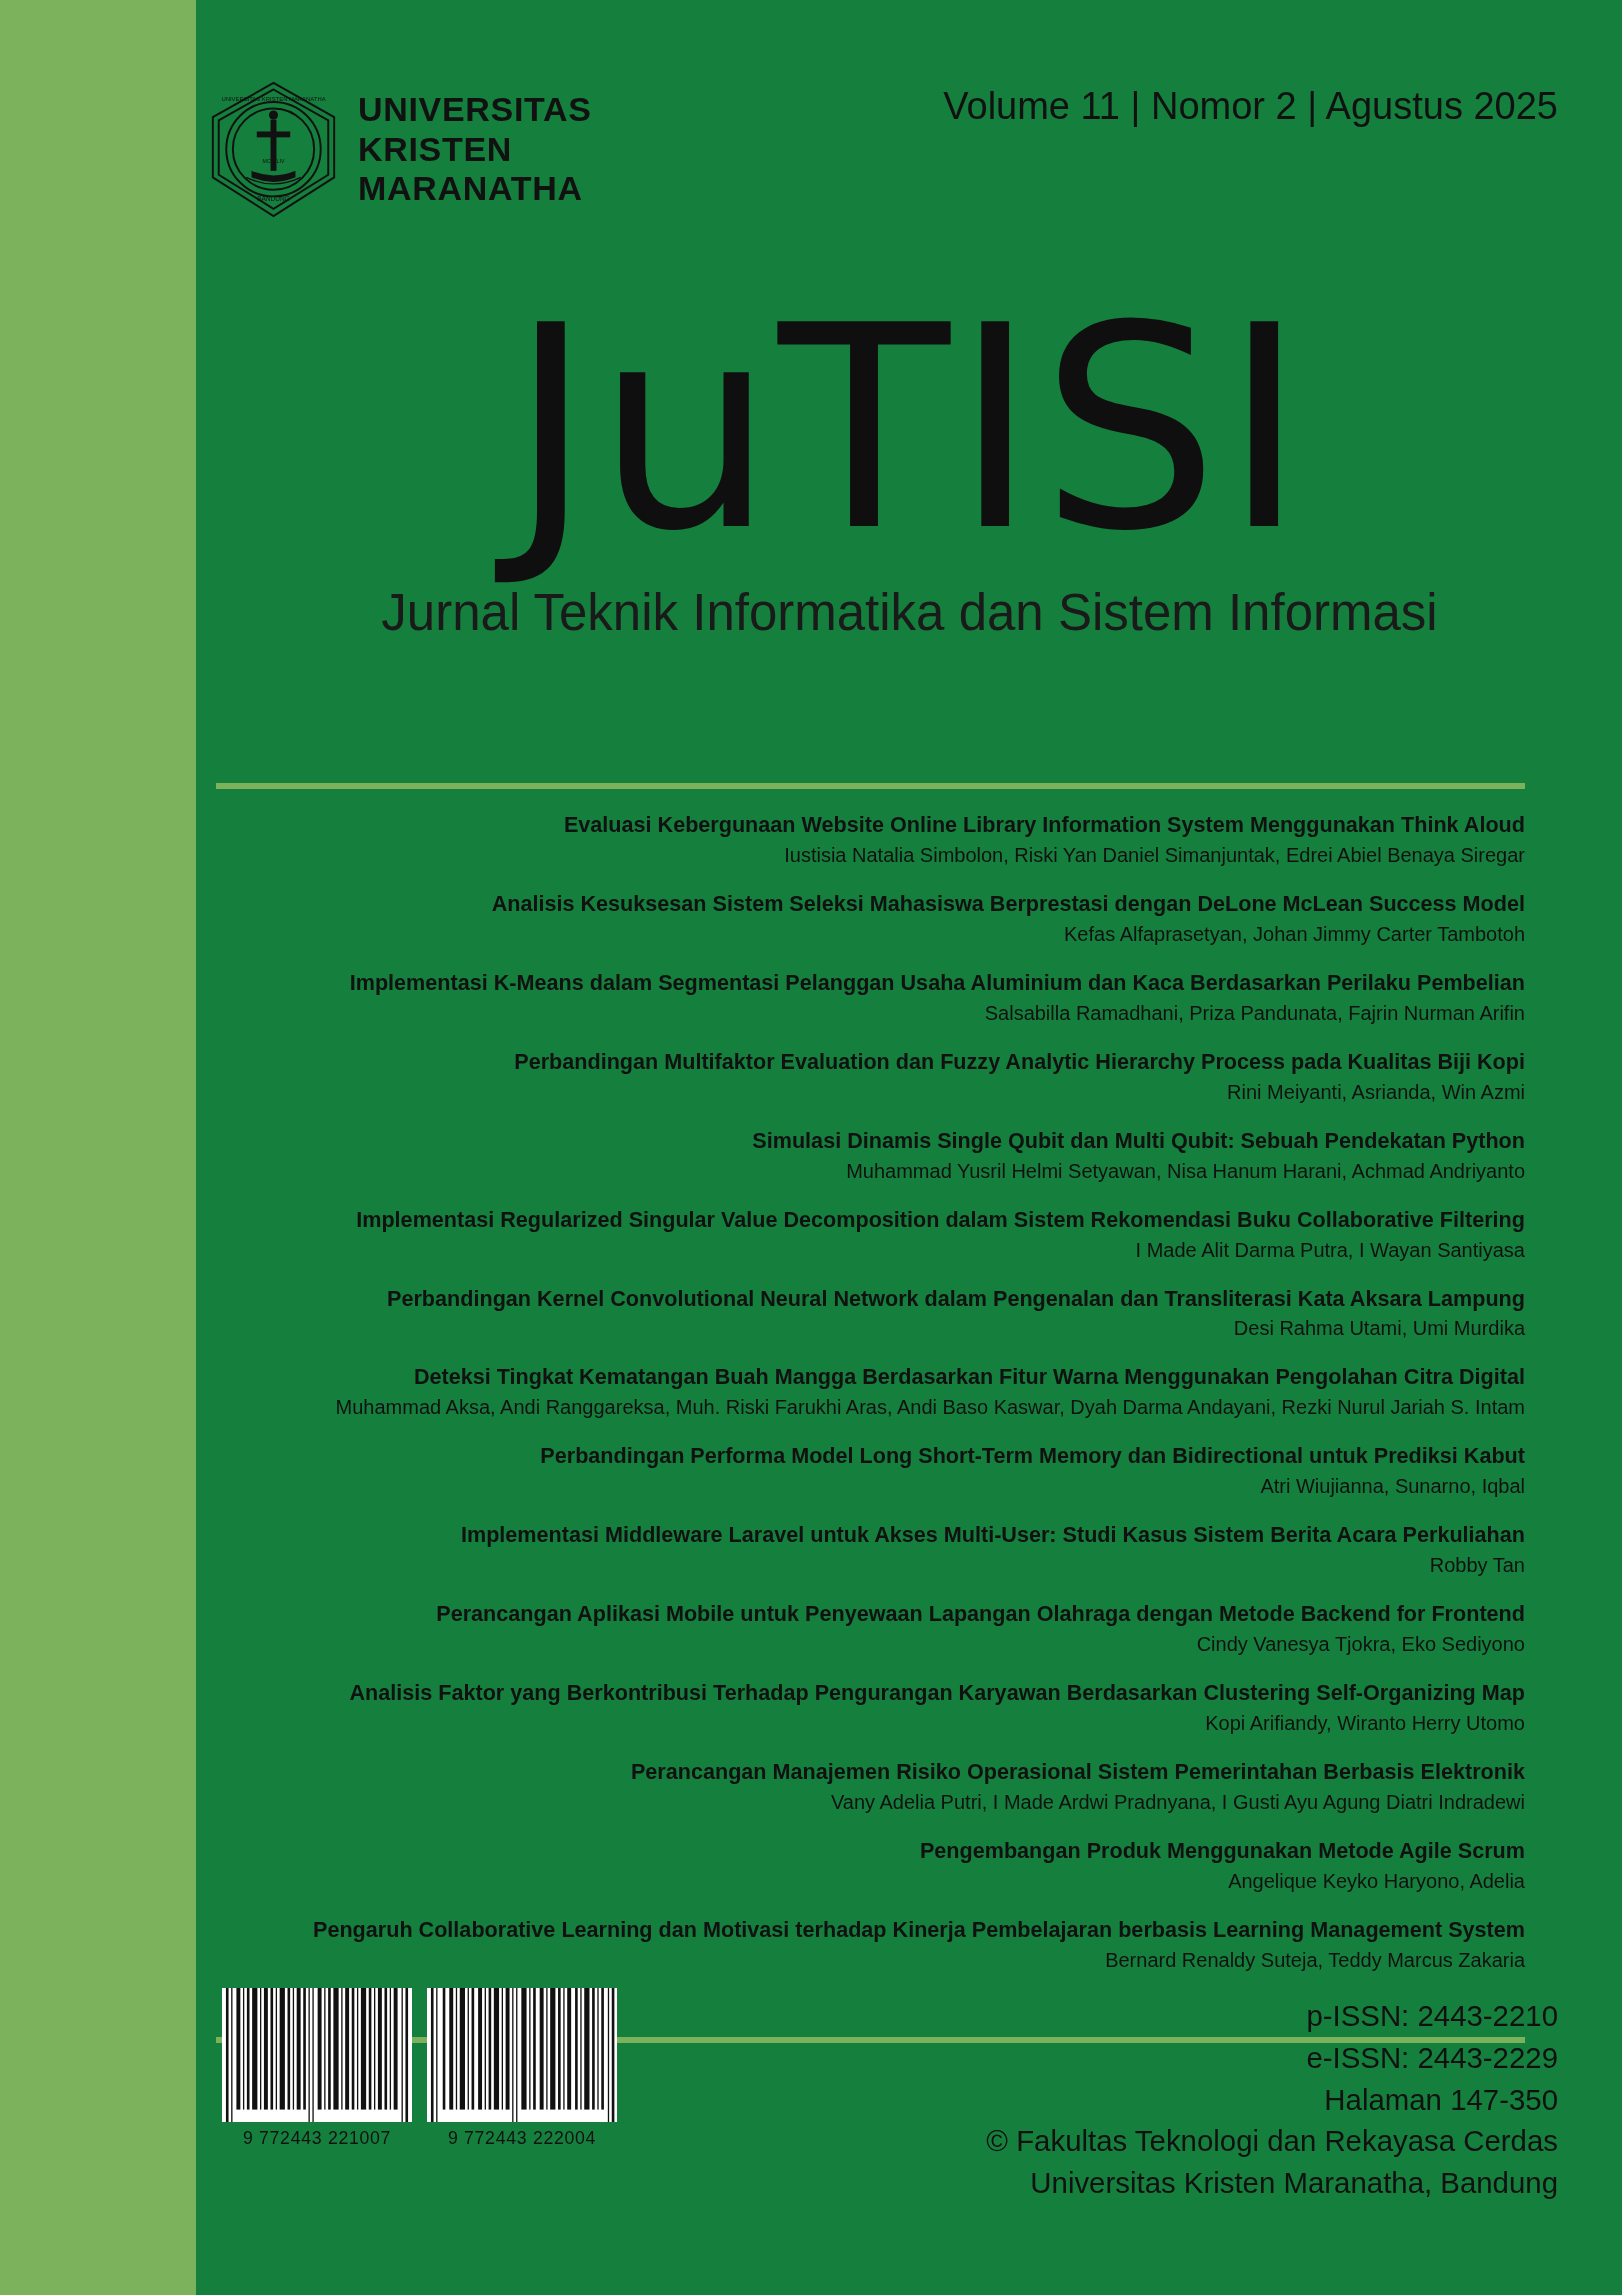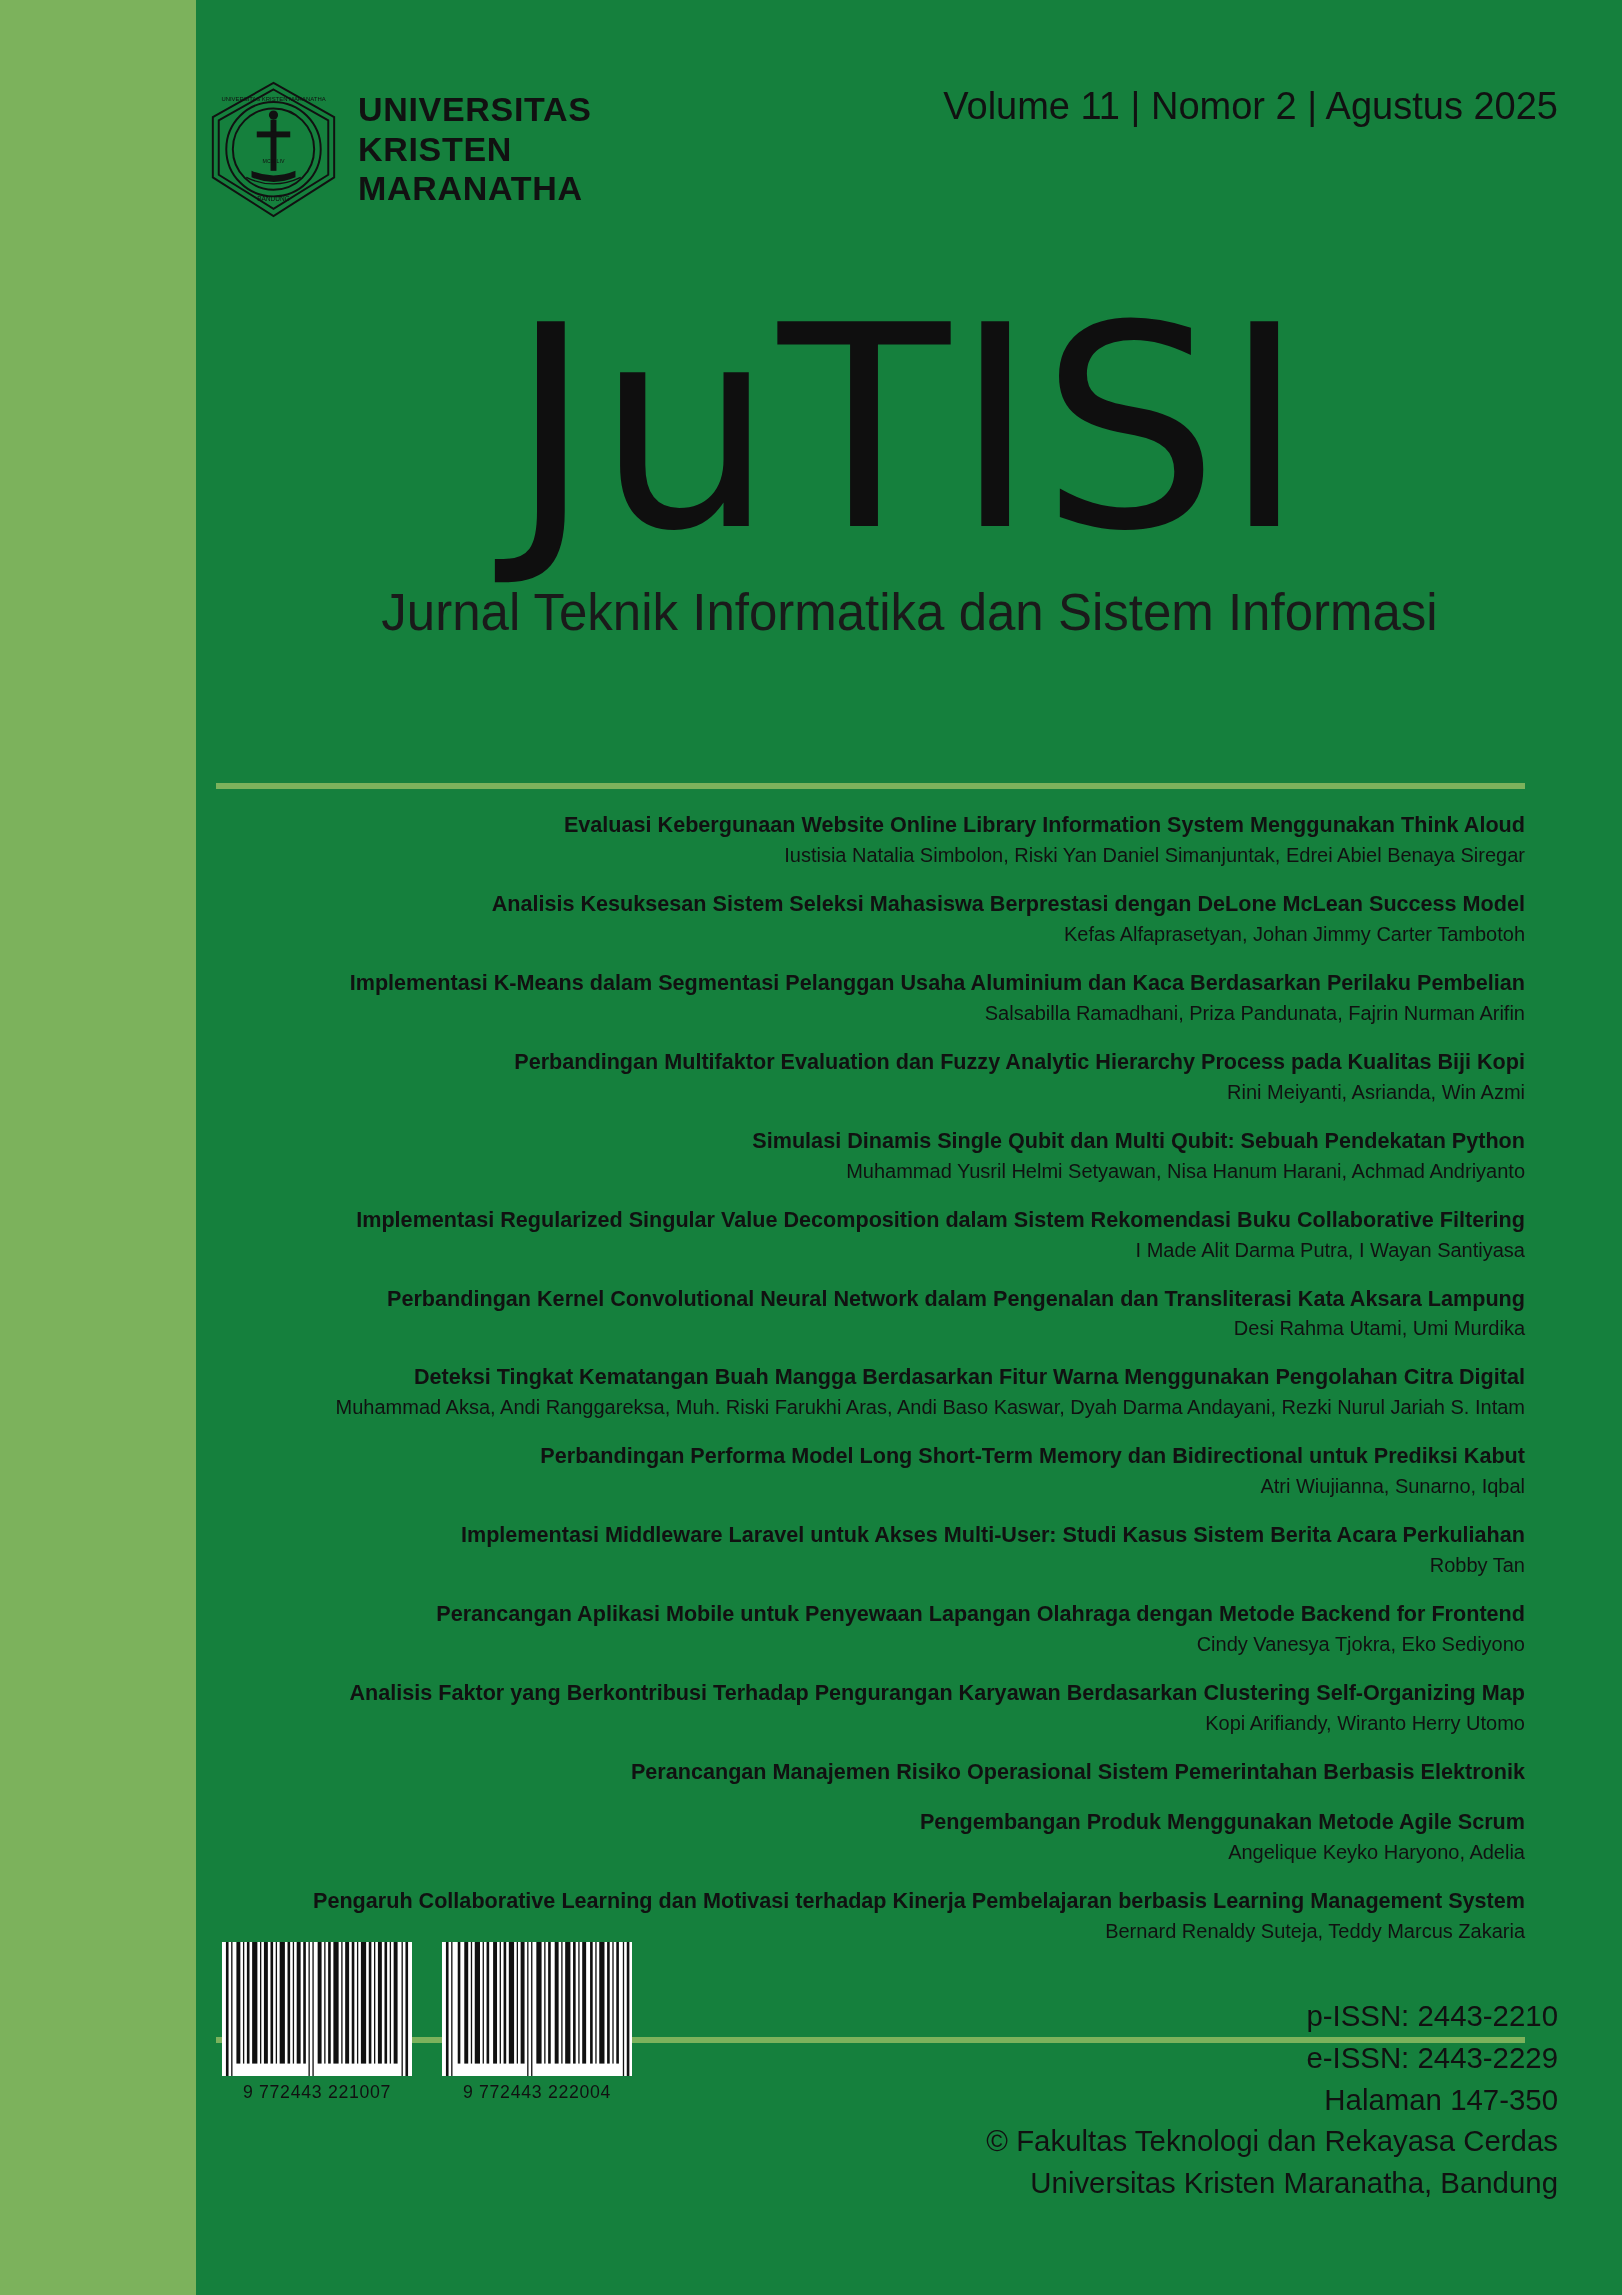--- a/index.html
+++ b/index.html
@@ -126,23 +126,23 @@
     right: 65px;
     top: 1995px;
     text-align: right;
     font-size: 29.4px;
     line-height: 1.42;
     color: #111111;
   }
   .barcodes {
     position: absolute;
     left: 222px;
-    top: 1942px;
+    top: 1988px;
     display: flex;
-    gap: 30px;
+    gap: 15px;
   }
   .barcode {
     width: 190px;
   }
   .bc-bars {
     height: 134px;
     width: 190px;
   }
   .bc-num {
     margin-top: 3.9px;
@@ -247,20 +247,21 @@
     <div class="toc-item">
       <div class="toc-title">Perancangan Aplikasi Mobile untuk Penyewaan Lapangan Olahraga dengan Metode Backend for Frontend</div>
       <div class="toc-authors">Cindy Vanesya Tjokra, Eko Sediyono</div>
     </div>
     <div class="toc-item">
       <div class="toc-title">Analisis Faktor yang Berkontribusi Terhadap Pengurangan Karyawan Berdasarkan Clustering Self-Organizing Map</div>
       <div class="toc-authors">Kopi Arifiandy, Wiranto Herry Utomo</div>
     </div>
     <div class="toc-item">
       <div class="toc-title">Perancangan Manajemen Risiko Operasional Sistem Pemerintahan Berbasis Elektronik</div>
+      <div class="toc-authors">Vany Adelia Putri, I Made Ardwi Pradnyana, I Gusti Ayu Agung Diatri Indradewi</div>
     </div>
     <div class="toc-item">
       <div class="toc-title">Pengembangan Produk Menggunakan Metode Agile Scrum</div>
       <div class="toc-authors">Angelique Keyko Haryono, Adelia</div>
     </div>
     <div class="toc-item">
       <div class="toc-title">Pengaruh Collaborative Learning dan Motivasi terhadap Kinerja Pembelajaran berbasis Learning Management System</div>
       <div class="toc-authors">Bernard Renaldy Suteja, Teddy Marcus Zakaria</div>
     </div>
   </div>

